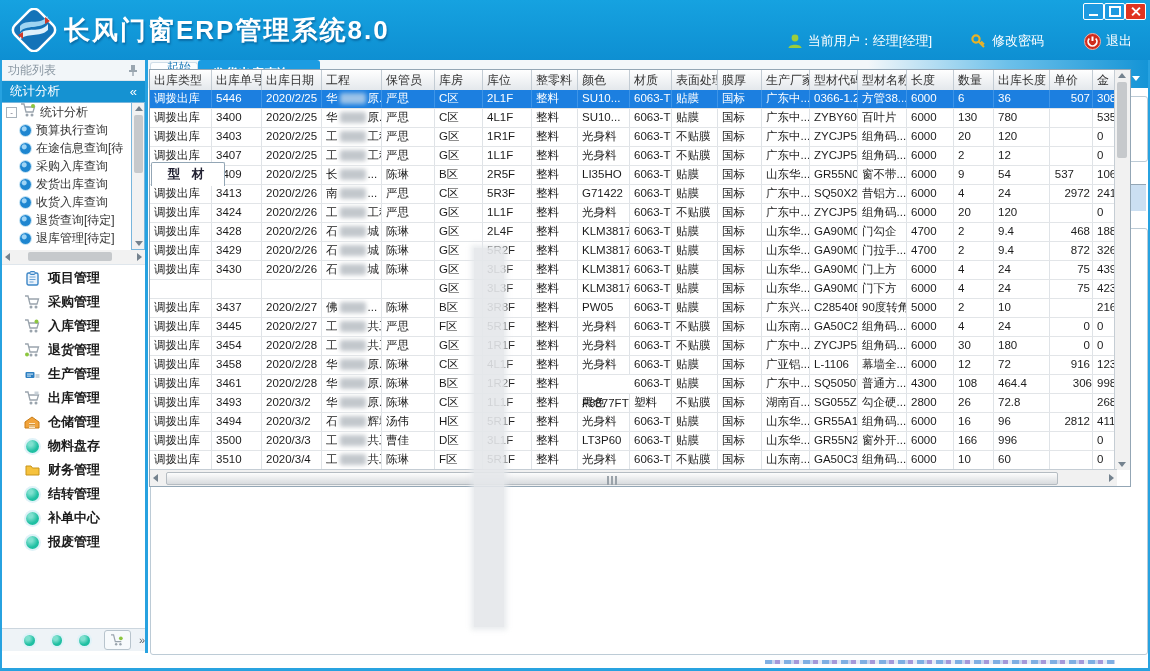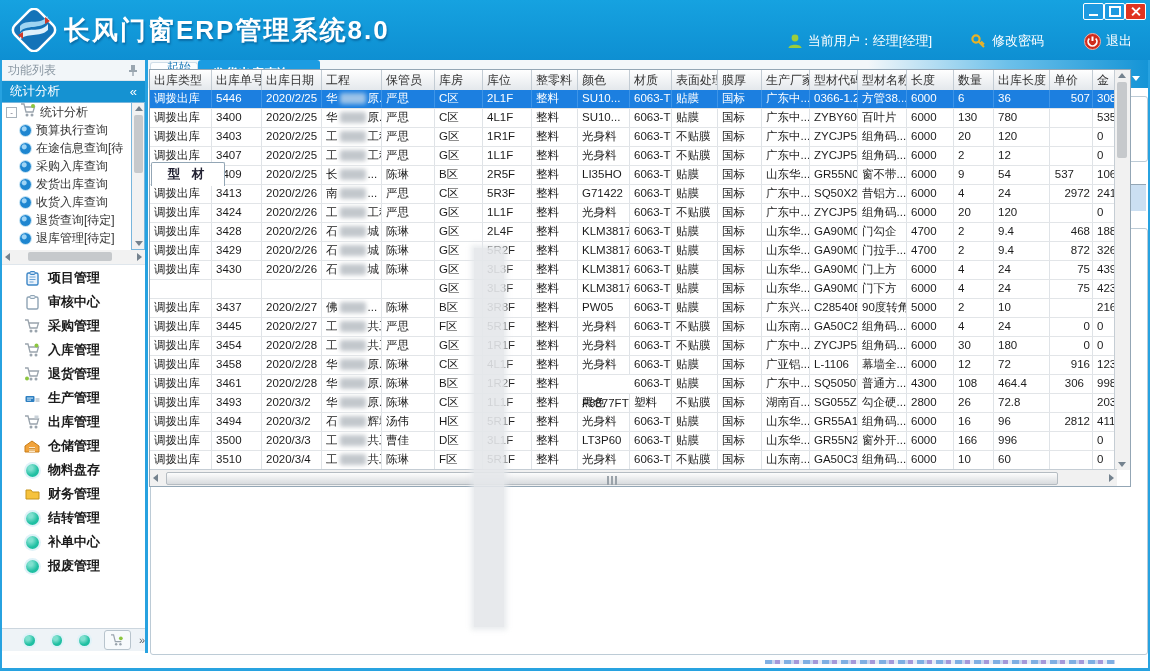--- a/index.html
+++ b/index.html
@@ -228,29 +228,20 @@
             <svg width="13" height="15" viewBox="0 0 13 15">
       <rect x="1" y="2" width="11" height="12" rx="1.5" fill="#eaf3fc" stroke="#3d86c6" stroke-width="1.4"></rect>
       <rect x="4" y="0.5" width="5" height="3" rx="1" fill="#bcd6ee" stroke="#3d86c6" stroke-width="1"></rect>
       <path d="M3.5 6 h6 M3.5 8.5 h6 M3.5 11 h4" stroke="#6aa3d6" stroke-width="1"></path>
             </svg>
           </span>
           <span>项目管理</span>
         </div>
         <div class="menu-item">
           <span class="mi">
-            <svg width="13" height="15" viewBox="0 0 13 15">
-      <rect x="1" y="2" width="11" height="12" rx="1.5" fill="#ffffff" stroke="#8fa4b5" stroke-width="1.4"></rect>
-      <rect x="4" y="0.5" width="5" height="3" rx="1" fill="#e6edf3" stroke="#8fa4b5" stroke-width="1"></rect>
-            </svg>
-          </span>
-          <span>审核中心</span>
-        </div>
-        <div class="menu-item">
-          <span class="mi">
             <svg width="16" height="14" viewBox="0 0 16 14">
     <path d="M1 1 L4 1 L6 9 L13 9 L14.5 4 L5 4" stroke="#9aa4ad" stroke-width="1.3" fill="none"></path>
     <circle cx="7" cy="12" r="1.5" fill="#9aa4ad"></circle>
               <circle cx="12" cy="12" r="1.5" fill="#9aa4ad"></circle>
             </svg>
           </span>
           <span>采购管理</span>
         </div>
         <div class="menu-item">
           <span class="mi">
@@ -825,21 +816,21 @@
             <div class="td" style="width: 52px; margin-top: 20px;">F8877FT</div>
             <div class="td" style="width: 42px;">6063-T5</div>
             <div class="td" style="width: 46px;">贴膜</div>
             <div class="td" style="width: 44px;">国标</div>
             <div class="td" style="width: 48px;">广东中...</div>
             <div class="td" style="width: 48px;">SQ5050T20</div>
             <div class="td" style="width: 49px;">普通方...</div>
             <div class="td" style="width: 47px;">4300</div>
             <div class="td" style="width: 40px;">108</div>
             <div class="td" style="width: 56px;">464.4</div>
-            <div class="td" style="width: 43px; text-align: right; padding-right: 8px;">306</div>
+            <div class="td" style="width: 43px; text-align: right; padding-right: 0;">306</div>
             <div class="td" style="width: 24px;">998</div>
           </div>
           <div class="t-row">
             <div class="td" style="width: 62px;">调拨出库</div>
             <div class="td" style="width: 50px;">3493</div>
             <div class="td" style="width: 60px;">2020/3/2</div>
             <div class="td" style="width: 60px;"><span>华</span><span class="blurblock"></span><span>原...</span></div>
             <div class="td" style="width: 53px;">陈琳</div>
             <div class="td" style="width: 48px;">C区</div>
             <div class="td" style="width: 49px;">1L1F</div>
@@ -848,21 +839,21 @@
             <div class="td" style="width: 42px;">塑料</div>
             <div class="td" style="width: 46px;">不贴膜</div>
             <div class="td" style="width: 44px;">国标</div>
             <div class="td" style="width: 48px;">湖南百...</div>
             <div class="td" style="width: 48px;">SG055Z</div>
             <div class="td" style="width: 49px;">勾企硬...</div>
             <div class="td" style="width: 47px;">2800</div>
             <div class="td" style="width: 40px;">26</div>
             <div class="td" style="width: 56px;">72.8</div>
             <div class="td" style="width: 43px; text-align: right; padding-right: 2px;"></div>
-            <div class="td" style="width: 24px;">203</div>
+            <div class="td" style="width: 24px;">268</div>
           </div>
           <div class="t-row">
             <div class="td" style="width: 62px;">调拨出库</div>
             <div class="td" style="width: 50px;">3494</div>
             <div class="td" style="width: 60px;">2020/3/2</div>
             <div class="td" style="width: 60px;"><span>石</span><span class="blurblock"></span><span>辉城</span></div>
             <div class="td" style="width: 53px;">汤伟</div>
             <div class="td" style="width: 48px;">H区</div>
             <div class="td" style="width: 49px;">5R1F</div>
             <div class="td" style="width: 46px;">整料</div>

